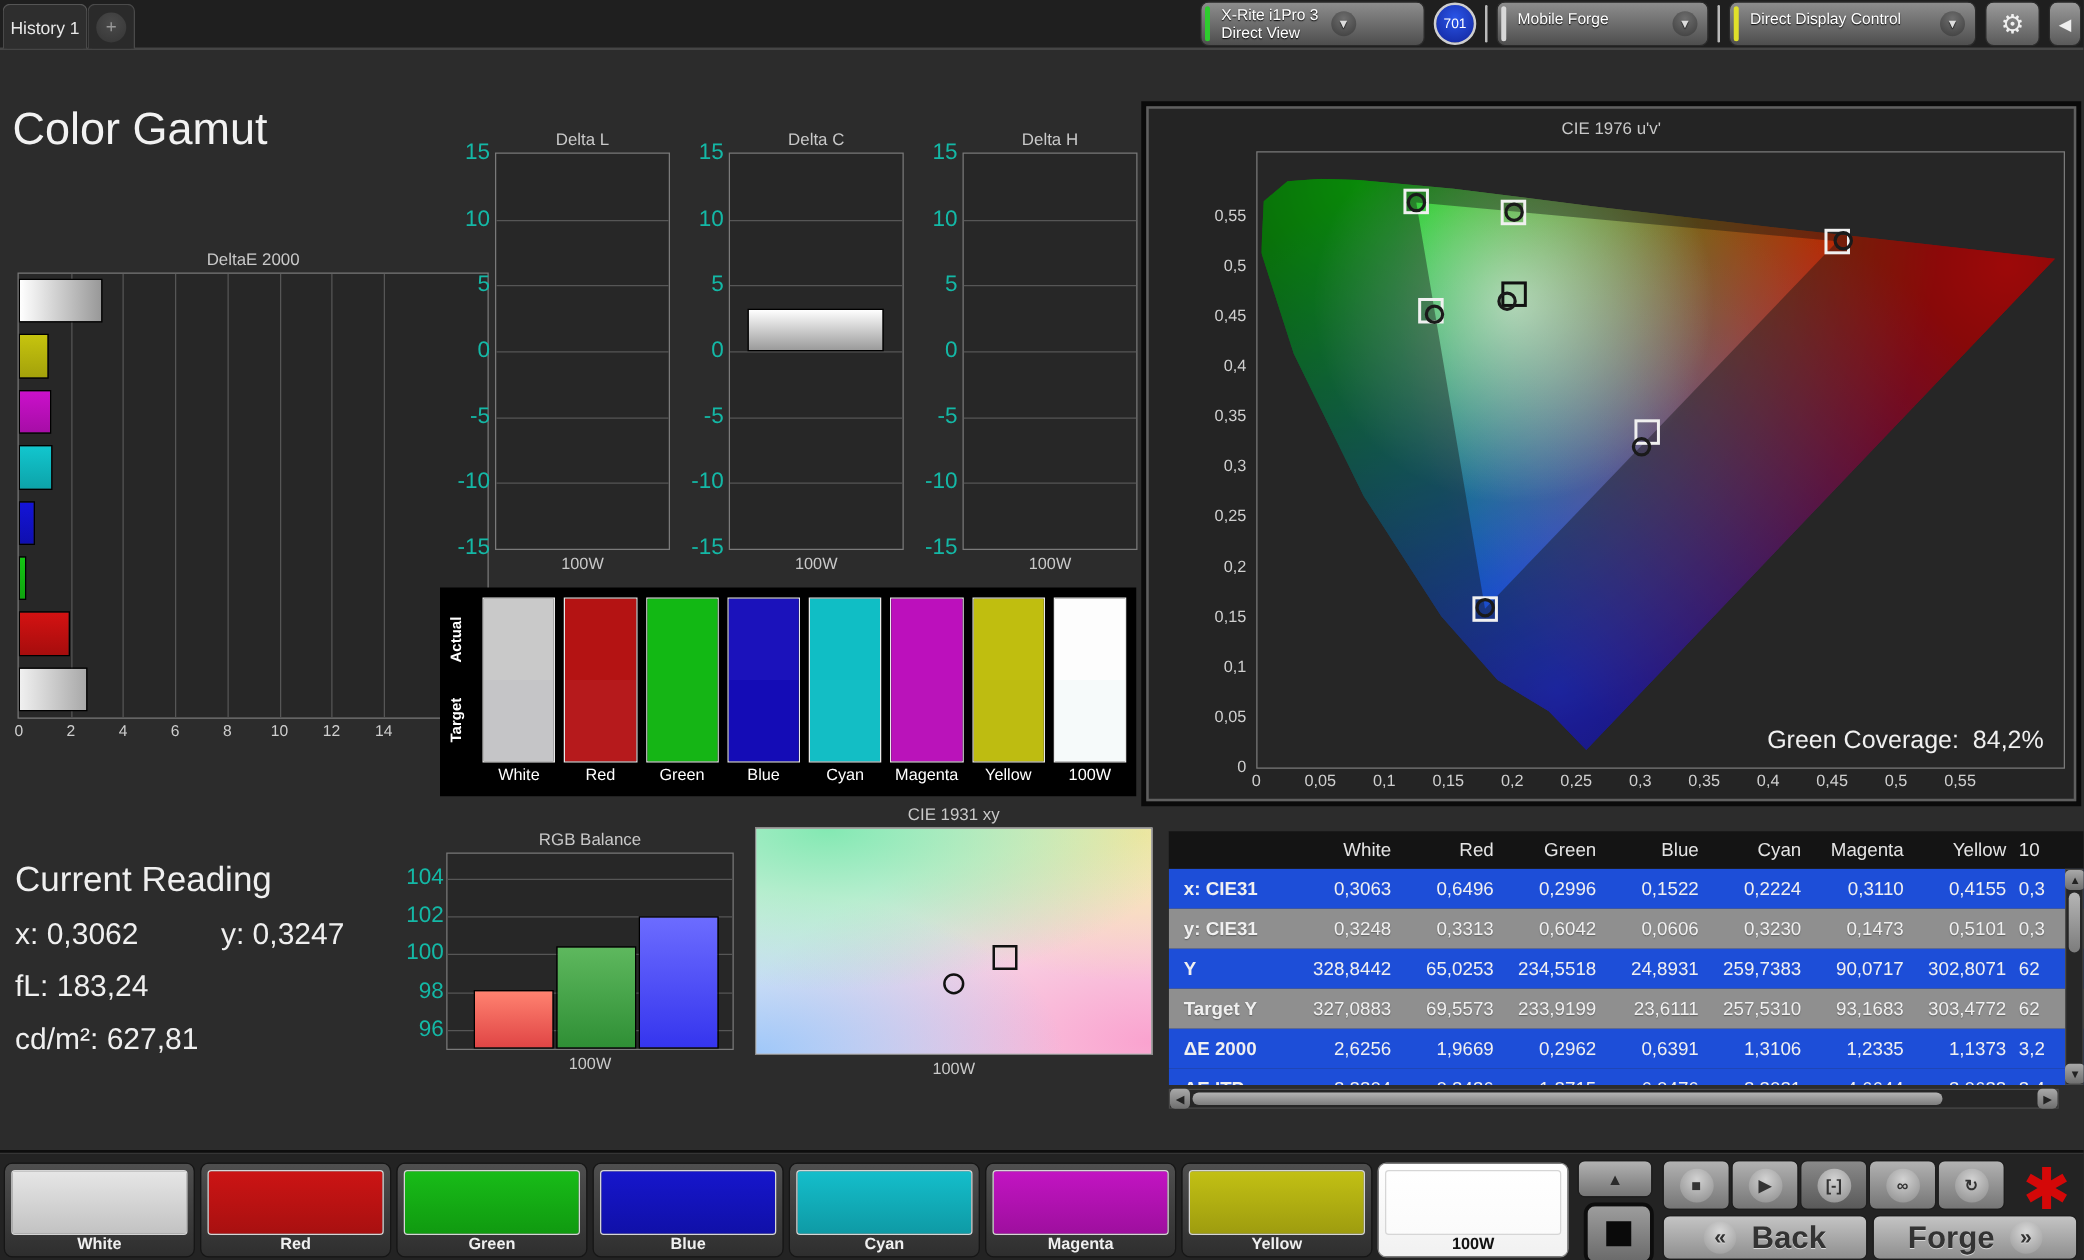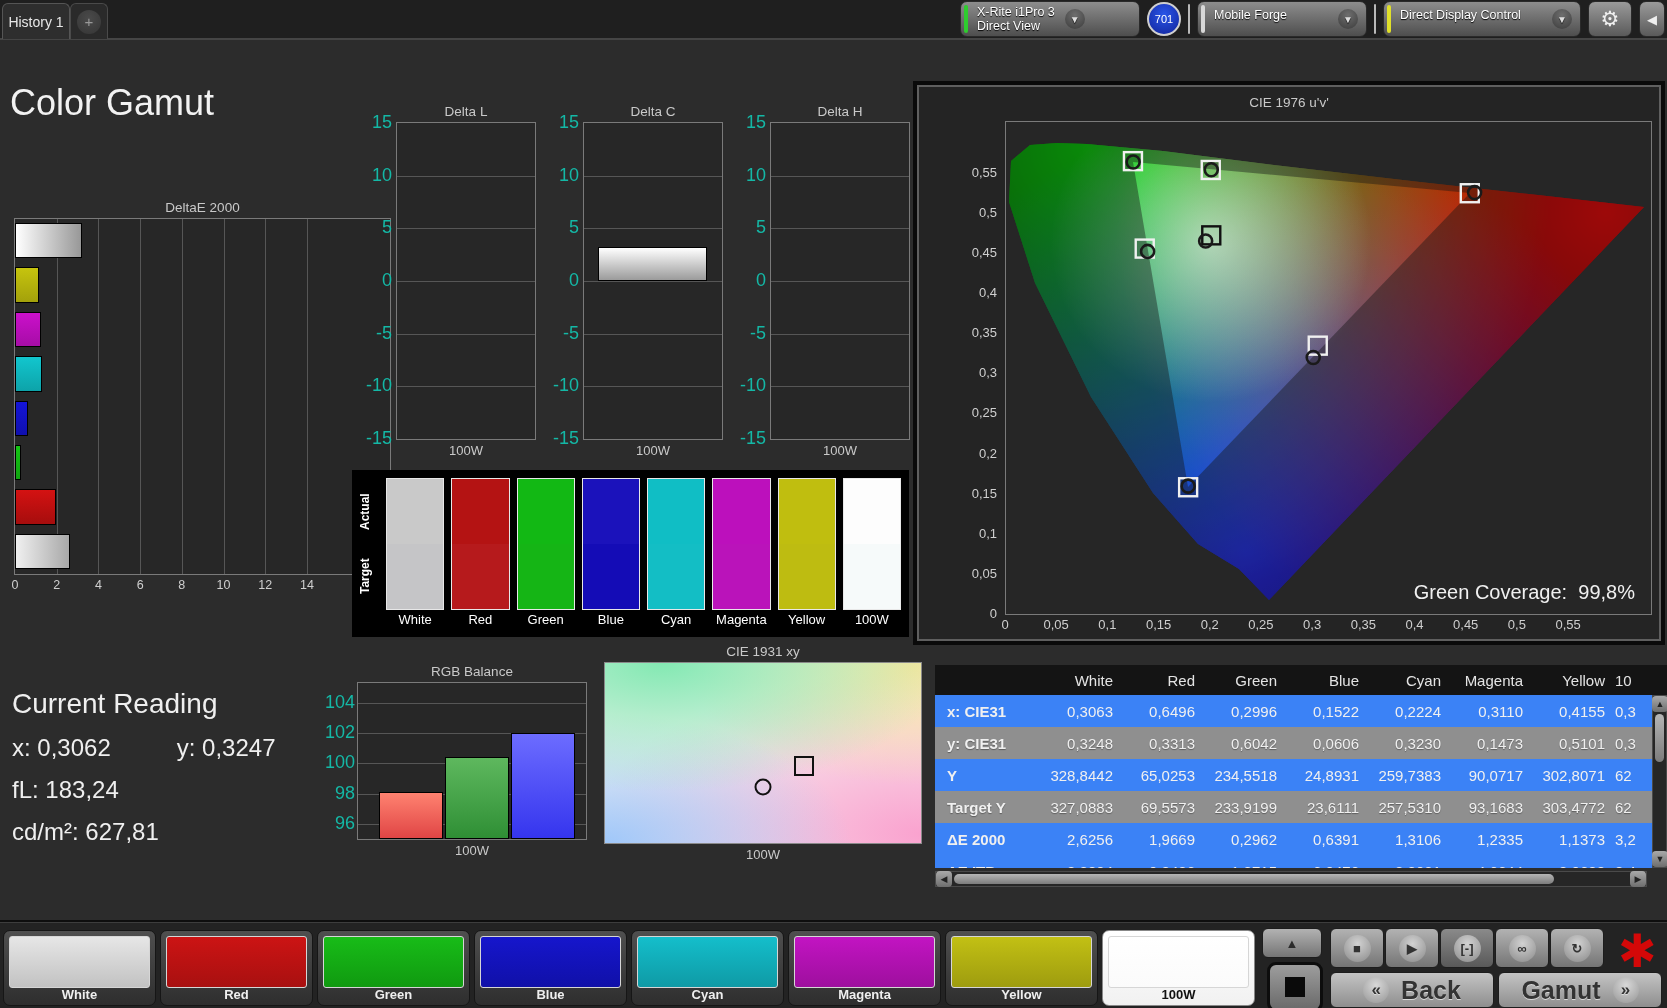--- a/index.html
+++ b/index.html
@@ -87,21 +87,21 @@
   .m-square{position:absolute;width:16px;height:16px;border:2.5px solid #111;transform:translate(-50%,-50%);}
   .m-circle{position:absolute;width:13px;height:13px;border:2.5px solid #111;border-radius:50%;transform:translate(-50%,-50%);}
 
   
   #results{position:absolute;left:935px;top:665px;width:732px;}
   .t-row{display:flex;height:32px;align-items:center;font-size:15px;color:#f0f0f0;}
   .t-head{height:30px;background:#141414;color:#e4e4e4;}
   .t-label{width:104px;padding-left:12px;font-weight:bold;box-sizing:border-box;white-space:nowrap;}
   .t-cell{width:82px;text-align:right;padding-right:8px;box-sizing:border-box;white-space:nowrap;}
   .t-last{flex:1;text-align:left;padding-left:2px;overflow:hidden;white-space:nowrap;}
-  .shade-dark{background:#3b82f6;}
+  .shade-dark{background:#1d4ed8;}
   .shade-light{background:#8f8f8f;text-shadow:0 1px 1px rgba(0,0,0,.35);}
   #t-rows{overflow:hidden;height:173px;}
   .sb{position:absolute;background:#262626;border:1px solid #4a4a4a;box-sizing:border-box;}
   .sb-thumb{position:absolute;border-radius:7px;background:linear-gradient(#b5b5b5,#7c7c7c);}
   .sb-btn{position:absolute;width:16px;height:16px;border-radius:4px;background:linear-gradient(#a9a9a9,#6e6e6e);color:#222;font-size:9px;display:flex;align-items:center;justify-content:center;}
 
   
   #bottombar{position:absolute;left:0;top:920px;width:1667px;height:88px;background:#232323;border-top:2px solid #0e0e0e;box-shadow:inset 0 1px 0 #3d3d3d;}
   .cbtn{position:absolute;top:8px;width:153px;height:76px;border-radius:7px;background:linear-gradient(#4f4f4f,#2e2e2e);border:1px solid #161616;box-sizing:border-box;}
   .cbtn .sw{position:absolute;left:5px;right:5px;top:5px;height:50px;border:1px solid #d6d6d6;border-radius:3px;}
@@ -358,21 +358,21 @@
             <circle cx="182.1357142857143" cy="364.12652861568563" r="6.5" fill="none" stroke="#1a1a1a" stroke-width="2.6"></circle>
             <rect x="129.72619047619048" y="117.5899233654003" width="18" height="18" fill="none" stroke="#f0f0f0" stroke-width="2.4"></rect>
             <circle cx="141.59285714285716" cy="129.3976846567748" r="6.5" fill="none" stroke="#1a1a1a" stroke-width="2.6"></circle>
             <rect x="302.75" y="214.65824229577692" width="18" height="18" fill="none" stroke="#f0f0f0" stroke-width="2.4"></rect>
             <circle cx="307.24523809523805" cy="235.45083971954995" r="6.5" fill="none" stroke="#1a1a1a" stroke-width="2.6"></circle>
             <rect x="195.7619047619048" y="38.97260720691338" width="18" height="18" fill="none" stroke="#f0f0f0" stroke-width="2.4"></rect>
             <circle cx="205.27380952380955" cy="47.73194195336703" r="6.5" fill="none" stroke="#1a1a1a" stroke-width="2.6"></circle>
           </g>
       </svg>
       <div id="coverage">
-        <span>Green Coverage:</span>&nbsp;&nbsp;<span>99,8%</span>
+        <span>Green Coverage:</span>&nbsp;&nbsp;<span>84,2%</span>
       </div>
     </div>
     <div id="cie-ylabels">
         <span style="top: 526px;">0</span>
         <span style="top: 485.889px;">0,05</span>
         <span style="top: 445.778px;">0,1</span>
         <span style="top: 405.667px;">0,15</span>
         <span style="top: 365.556px;">0,2</span>
         <span style="top: 325.446px;">0,25</span>
         <span style="top: 285.335px;">0,3</span>
@@ -575,21 +575,21 @@
     </div>
     <div id="stopdisp-btn">
       <span class="sq"></span>
     </div>
     <div id="transport"></div>
     <div class="metal nav-btn" style="left:1330px">
       <span class="nav-chev">«</span>
       <span>Back</span>
     </div>
     <div class="metal nav-btn" style="left:1498px">
-      <span>Gamut</span>
+      <span>Forge</span>
       <span class="nav-chev">»</span>
     </div>
     <div id="asterisk">✱</div>
   <div class="metal tr-btn" style="left: 1330px;">
         <div class="tr-inner">■</div>
       </div>
       <div class="metal tr-btn" style="left: 1385px;">
         <div class="tr-inner">▶</div>
       </div>
       <div class="metal tr-btn pressed" style="left: 1440px;">

